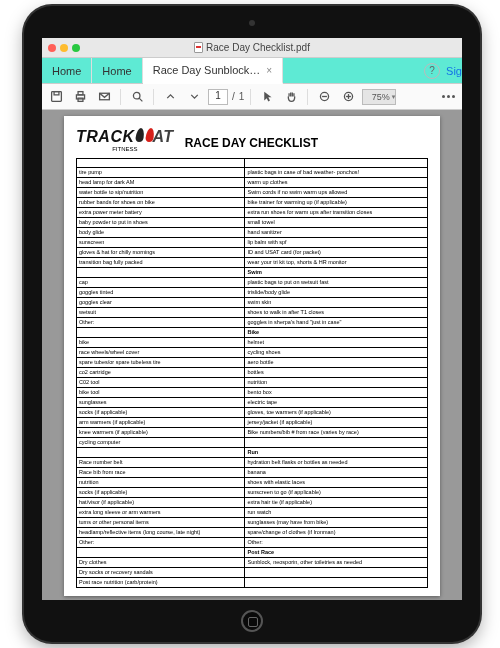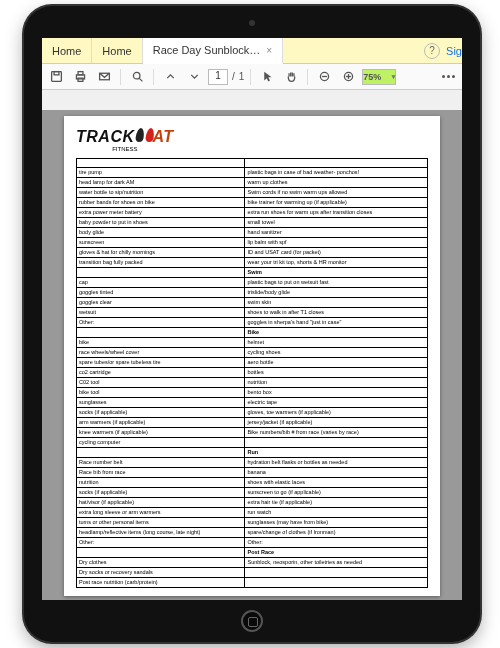--- a/index.html
+++ b/index.html
@@ -57,21 +57,21 @@
     display:inline-block; width:9px; height:11px; background:#fff;
     border:1px solid #999; border-radius:1px; vertical-align:-2px; margin-right:3px;
     position:relative;
   }
   .titlebar .title .pdf-icon::after{
     content:""; position:absolute; left:1px; top:3px; width:5px; height:2px; background:#d33;
   }
 
   
   .tabrow {
-    height: 26px; background:#fef9c3; border-bottom:1px solid #ccc;
+    height: 26px; background:#5eead4; border-bottom:1px solid #ccc;
     display:flex; align-items:stretch; font-size:11px; color:#333;
   }
   .tabrow .seg {
     padding: 0 10px; display:flex; align-items:center;
     border-right:1px solid #ddd;
   }
   .tabrow .seg.active { background:#fff; border-bottom:2px solid #fff; margin-bottom:-1px; }
   .tabrow .close-x { margin-left:6px; color:#888; font-size:10px; cursor:default; }
   .tabrow .right { margin-left:auto; display:flex; align-items:center; }
   .tabrow .help { width:16px; height:16px; border:1px solid #bbb; border-radius:50%;
@@ -88,22 +88,22 @@
     width:20px; height:20px; display:flex; align-items:center; justify-content:center;
     border-radius:2px;
   }
   .tb-btn svg, .tb-ico { width:13px; height:13px; stroke:#555; fill:none; stroke-width:1.6; }
   .tb-sep { width:1px; height:16px; background:#ddd; margin:0 2px; }
   .page-input {
     width:20px; height:16px; border:1px solid #bbb; background:#fff; text-align:center;
     font-size:10px; color:#333;
   }
   .zoom-box {
-    width:34px; height:16px; border:1px solid #bbb; background:#bef264;
-    display:flex; align-items:center; justify-content:space-between; font-size:9px;font-weight:bold;
+    width:34px; height:16px; border:1px solid #bbb; background:#e5e5e5;
+    display:flex; align-items:center; justify-content:flex-end; font-size:9px;
   }
   .zoom-box .chev { margin-left:2px; font-size:7px; color:#777; }
   .toolbar .spacer { flex:1; }
   .dots-btn .d { width:3px; height:3px; background:#555; border-radius:50%; margin:0 1px; }
   .dots-btn { display:flex; align-items:center; }
 
   
   .docwrap { position:absolute; left:0; right:0; top:72px; bottom:0; background:#999; overflow:hidden; }
   .paper {
     background:#fff; width: 376px; margin: 6px auto 0;
@@ -116,39 +116,49 @@
   .logo .track { font-size:16px; font-style:italic; color:#111; }
   .logo .flame {
     width:18px; height:16px; position:relative; margin:0 1px;
   }
   .logo .flame::before, .logo .flame::after{
     content:""; position:absolute; bottom:0; width:8px; height:14px;
     border-radius:50% 50% 50% 50% / 70% 70% 30% 30%;
   }
   .logo .flame::before{ left:0; background:#222; transform:skewX(-8deg); }
   .logo .flame::after{ right:0; background:#d6201a; transform:skewX(-8deg); }
-  .logo .cat { font-size:16px; font-style:italic; color:#c2410c; margin-left:-2px;}
+  .logo .cat { font-size:16px; font-style:italic; color:#404040; margin-left:-2px;}
   .doc-title { font-weight:700; font-size:12px; margin-bottom:2px; }
 
   table.chk { width:100%; border-collapse:collapse; }
   table.chk td {
     border:1px solid #000; padding:0 2px;
     height:9px; line-height:9px;
     font-size:5.5px; white-space:nowrap; overflow:hidden;
   }
   table.chk td.sec { font-weight:700; }
   table.chk td:first-child { width:48%; }
 </style>
 </head>
 <body>
 
 <div class="tablet-frame">
   <div class="camera"></div>
   <div class="tablet-screen">
 
+    <div class="titlebar">
+      <div class="traffic">
+        <div class="dot r"></div>
+        <div class="dot y"></div>
+        <div class="dot g"></div>
+      </div>
+      <div class="title">
+        <span class="pdf-icon"></span><span>Race Day Checklist.pdf</span>
+      </div>
+    </div>
 
     <div class="tabrow">
       <div class="seg">
           <span>Home</span>
         </div>
       <div class="seg">
           <span>Home</span>
         </div>
       <div class="seg active">
         <span>Race Day Sunblock…</span>
@@ -244,20 +254,21 @@
       <div class="paper">
         <div class="logo-row">
           <div>
             <div class="logo">
               <span class="track">TRACK</span>
               <span class="flame"></span>
               <span class="cat">AT</span>
             </div>
             <div class="sub" style="text-align:center">FITNESS</div>
           </div>
+          <div class="doc-title">RACE DAY CHECKLIST</div>
         </div>
         <table class="chk">
           <tbody id="tbody">
               <tr>
                 <td></td>
                 <td></td>
               </tr>
               <tr>
                 <td>tire pump</td>
                 <td>plastic bags in case of bad weather- ponchos!</td>

